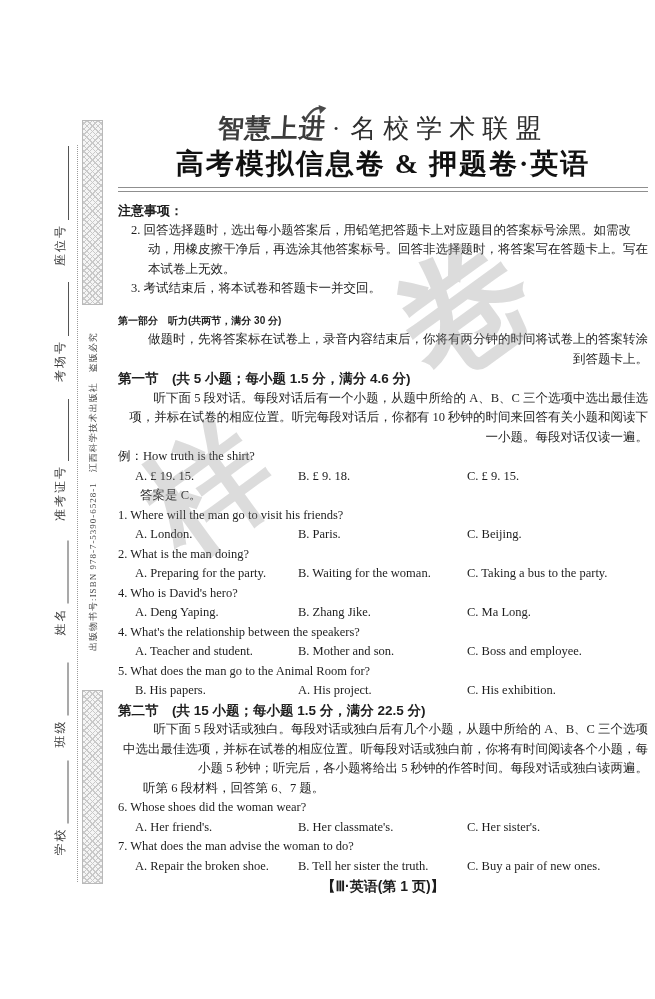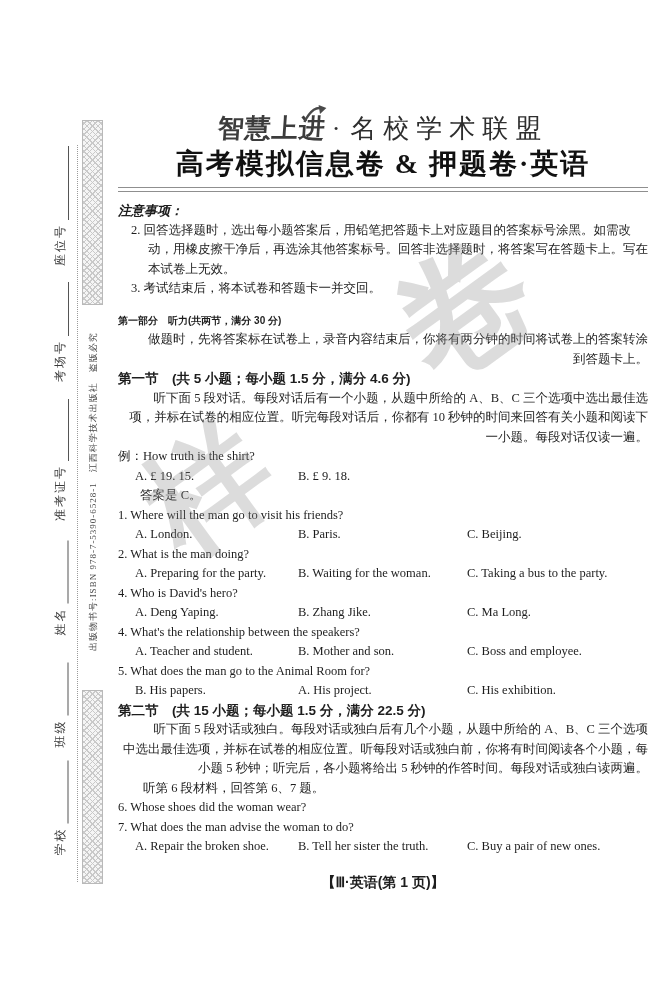--- a/index.html
+++ b/index.html
@@ -34,31 +34,31 @@
   .hdr{text-align:center;}
   .brand-row{font-size:26px;line-height:36px;color:#2e2e2e;white-space:nowrap;}
   .logo{position:relative;display:inline-block;font-family:"Liberation Sans",sans-serif;
         font-weight:900;letter-spacing:1px;transform:skewX(-4deg);color:#3c3c3c;}
   .logo svg{position:absolute;right:-2px;top:-8px;}
   .alliance{letter-spacing:7px;margin-left:4px;}
   .sep-dot{margin:0 6px;}
   .title-row{font-size:28px;line-height:33px;font-weight:bold;letter-spacing:2px;color:#111;}
   .dbl-rule{height:3px;border-top:1px solid #8f8f8f;border-bottom:1px solid #8f8f8f;margin:7px 0 9px 0;}
 
-  .notice-h{font-family:"Liberation Sans",sans-serif;font-weight:bold;font-size:13px;font-style:italic;}
+  .notice-h{font-family:"Liberation Sans",sans-serif;font-weight:bold;font-size:13px;}
   .notice-item{padding-left:30px;text-indent:-17px;}
 
   .part-h{font-family:"Liberation Sans",sans-serif;font-weight:bold;font-size:10px;margin-top:12px;}
   .sec-h{font-family:"Liberation Sans",sans-serif;font-weight:bold;font-size:13.5px;}
   .ind{text-indent:2em;text-align:right;}
   .stem{padding-left:0;}
   .opts{display:grid;grid-template-columns:163px 169px 1fr;padding-left:17px;}
   .ans{padding-left:22px;}
   .cue{text-indent:2em;}
-  .footer{ text-align:center;font-weight:bold;font-size:14px;margin-top:16px;
+  .footer{ text-align:center;font-weight:bold;font-size:14px;margin-top:1px;
            font-family:"Liberation Sans",sans-serif;}
 </style>
 </head>
 <body>
 
 <div class="page">
 
   <div class="sidebar">
     <div class="field" style="left:0px;top:197px;width:120px;">
       <span>座位号</span>
@@ -118,20 +118,21 @@
     <div class="part-h">第一部分　听力(共两节，满分 30 分)</div>
     <div class="ind">做题时，先将答案标在试卷上，录音内容结束后，你将有两分钟的时间将试卷上的答案转涂到答题卡上。</div>
 
     <div class="sec-h">第一节　(共 5 小题；每小题 1.5 分，满分 4.6 分)</div>
     <div class="ind">听下面 5 段对话。每段对话后有一个小题，从题中所给的 A、B、C 三个选项中选出最佳选项，并标在试卷的相应位置。听完每段对话后，你都有 10 秒钟的时间来回答有关小题和阅读下一小题。每段对话仅读一遍。</div>
 
     <div class="stem">例：How truth is the shirt?</div>
     <div class="opts">
       <span>A. £ 19. 15.</span>
       <span>B. £ 9. 18.</span>
+      <span>C. £ 9. 15.</span>
     </div>
     <div class="ans">答案是 C。</div>
 
     <div class="stem">1. Where will the man go to visit his friends?</div>
     <div class="opts">
       <span>A. London.</span>
       <span>B. Paris.</span>
       <span>C. Beijing.</span>
     </div>
 
@@ -161,20 +162,25 @@
       <span>B. His papers.</span>
       <span>A. His project.</span>
       <span>C. His exhibition.</span>
     </div>
 
     <div class="sec-h">第二节　(共 15 小题；每小题 1.5 分，满分 22.5 分)</div>
     <div class="ind">听下面 5 段对话或独白。每段对话或独白后有几个小题，从题中所给的 A、B、C 三个选项中选出最佳选项，并标在试卷的相应位置。听每段对话或独白前，你将有时间阅读各个小题，每小题 5 秒钟；听完后，各小题将给出 5 秒钟的作答时间。每段对话或独白读两遍。</div>
     <div class="cue">听第 6 段材料，回答第 6、7 题。</div>
 
     <div class="stem">6. Whose shoes did the woman wear?</div>
+    <div class="opts">
+      <span>A. Her friend's.</span>
+      <span>B. Her classmate's.</span>
+      <span>C. Her sister's.</span>
+    </div>
 
     <div class="stem">7. What does the man advise the woman to do?</div>
     <div class="opts">
       <span>A. Repair the broken shoe.</span>
       <span>B. Tell her sister the truth.</span>
       <span>C. Buy a pair of new ones.</span>
     </div>
 
     <div class="footer">【Ⅲ·英语(第 1 页)】</div>
   </div>

